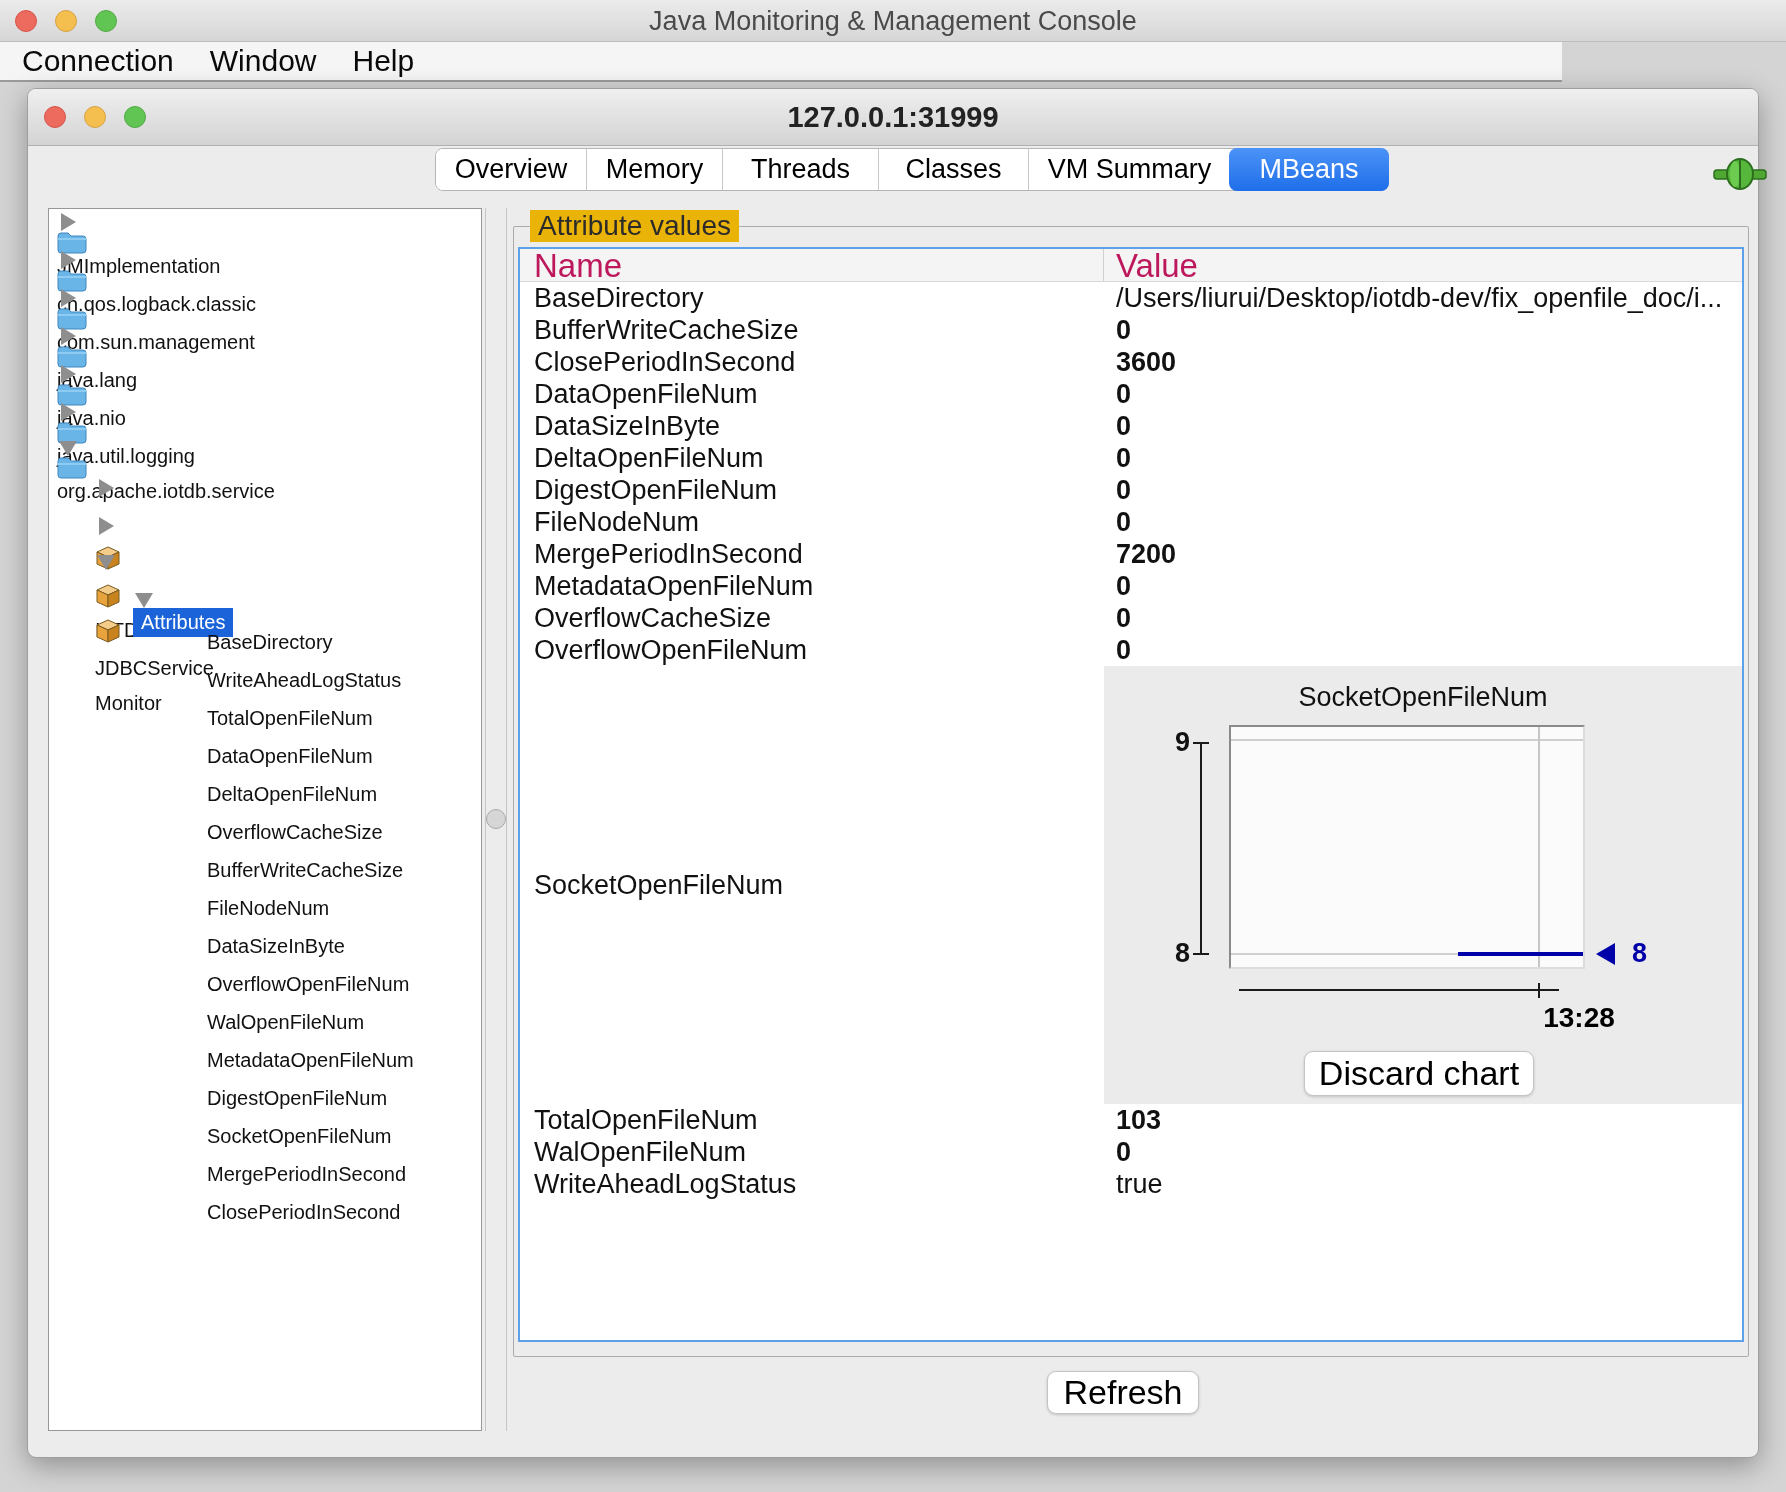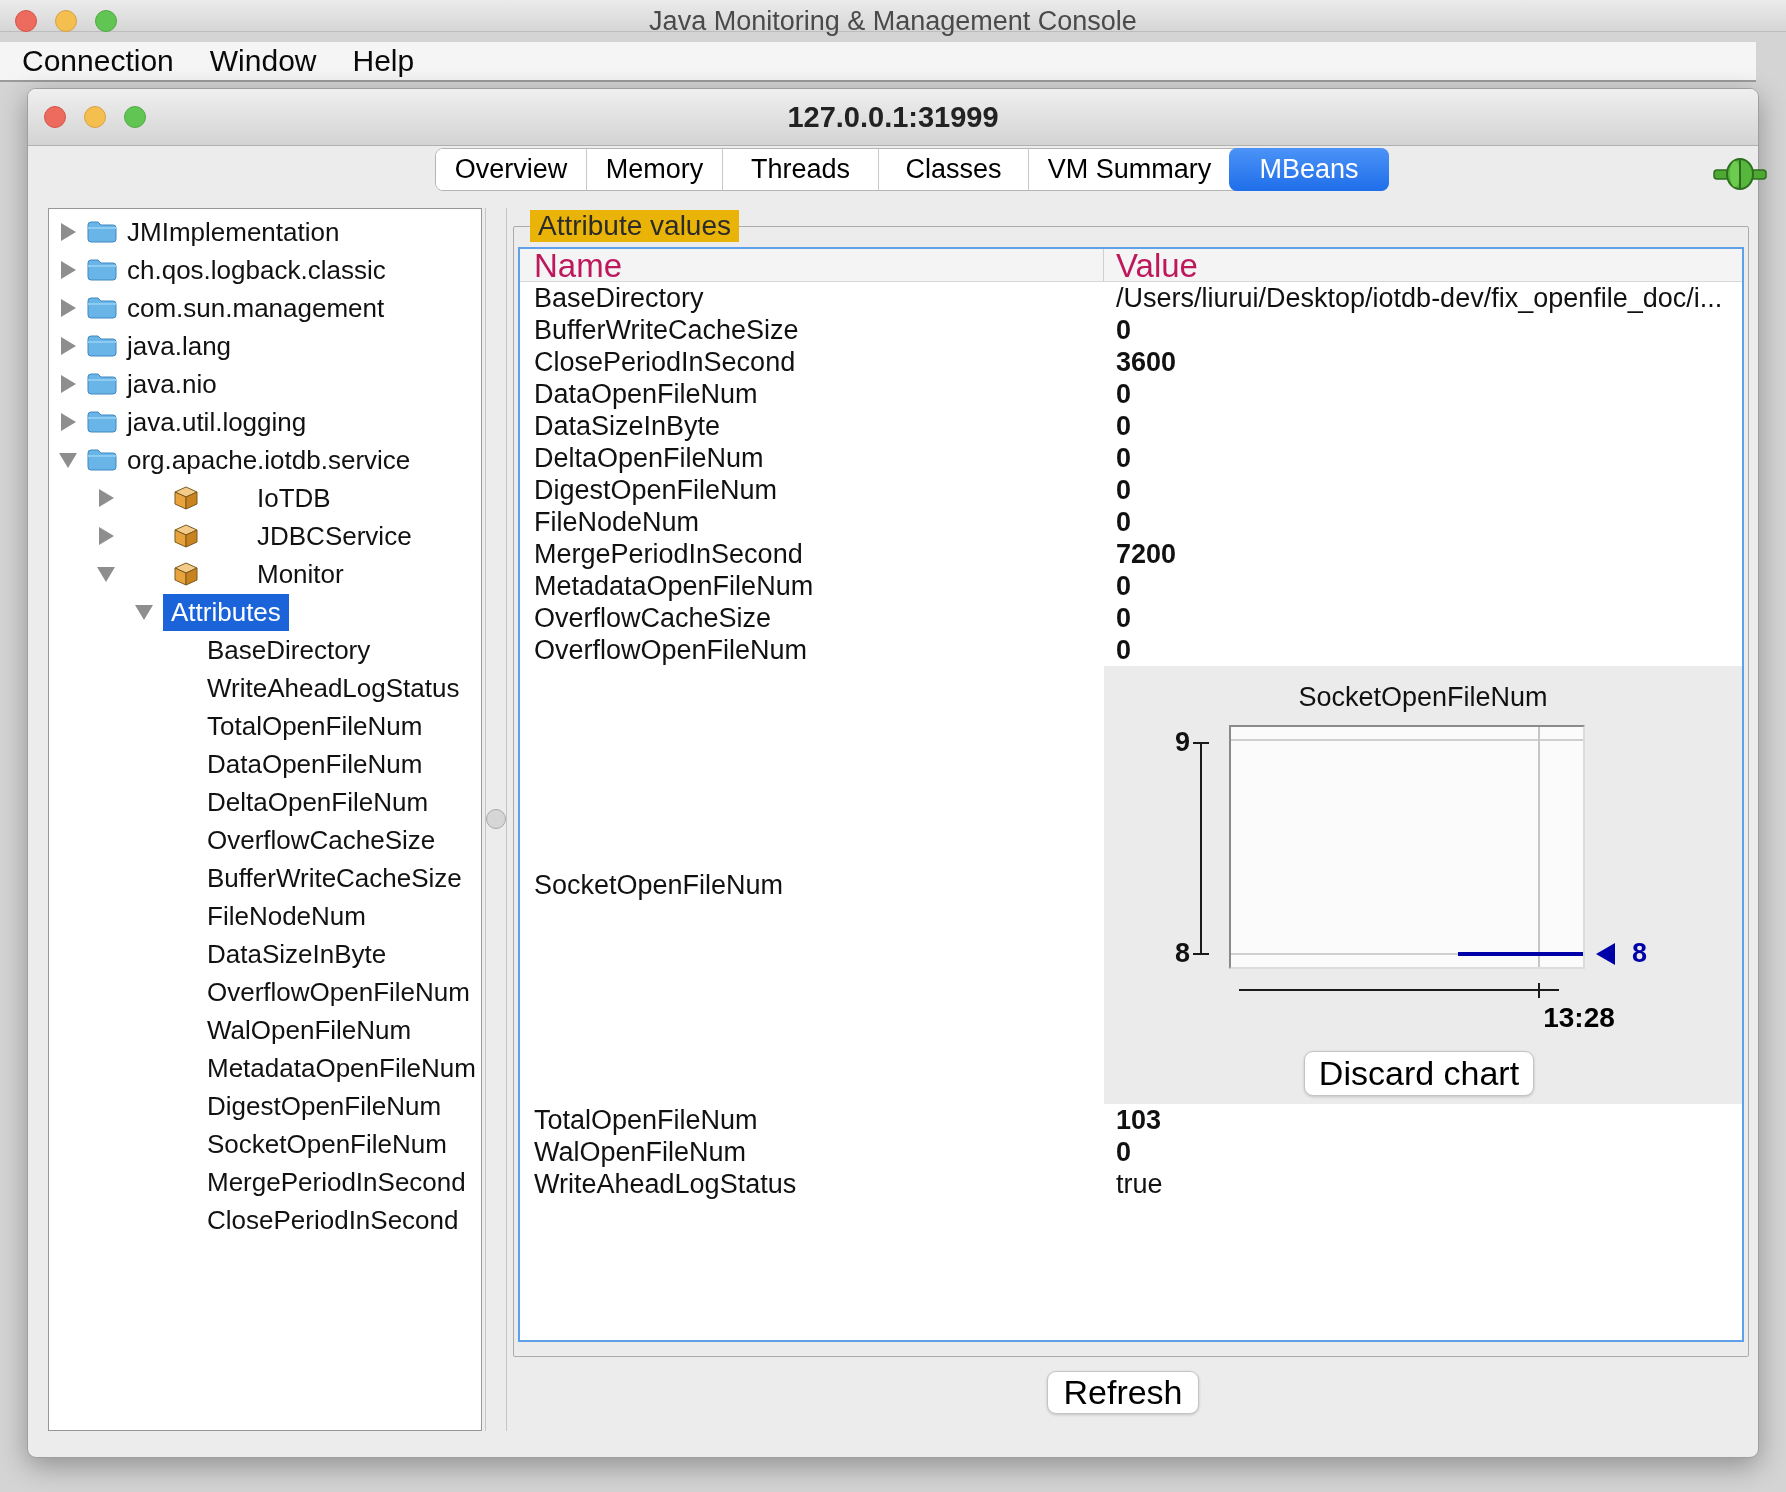--- a/index.html
+++ b/index.html
@@ -4,36 +4,36 @@
 <style>
   * { margin:0; padding:0; box-sizing:border-box; }
   html,body { background:#b8b8b8; }
   #root {
     position:relative; width:1786px; height:1492px;
     background:#d4d4d4; overflow:hidden;
     font-family:"Liberation Sans", sans-serif; color:#111;
   }
   
   .outer-titlebar {
-    position:absolute; left:0; top:0; width:1786px; height:32px;
+    position:absolute; left:0; top:0; width:1786px; height:42px;
     background:linear-gradient(#ebebeb,#d6d6d6);
     border-bottom:1px solid #bdbdbd;
   }
   .outer-title {
     position:absolute; left:0; top:0; width:100%; height:42px;
     line-height:42px; text-align:center; font-size:27px; color:#4a4a4a; font-weight:500;
   }
   .lights { position:absolute; display:flex; gap:18px; }
   .outer-titlebar .lights { left:15px; top:10px; }
   .light { width:22px; height:22px; border-radius:50%; }
   .light.red    { background:#ed6a5e; border:1px solid #d5544a; }
   .light.yellow { background:#f5bf4f; border:1px solid #d6a243; }
   .light.green  { background:#61c554; border:1px solid #52a944; }
   .menubar {
-    position:absolute; left:0; top:42px; width:1756px; height:40px;
+    position:absolute; left:0; top:42px; width:1562px; height:40px;
     background:#f5f5f5; border-bottom:2px solid #9b9b9b;
     display:flex; align-items:center; padding-left:22px;
   }
   .menu-item { font-size:30px; color:#0a0a0a; margin-right:36px; line-height:40px; }
   
   .inner-window {
     position:absolute; left:27px; top:88px; width:1732px; height:1370px;
     background:#ececec; border:1px solid #9f9f9f; border-radius:9px;
     box-shadow:0 8px 28px rgba(0,0,0,0.32);
   }
@@ -62,21 +62,21 @@
     border-radius:8px; border-left:none; margin:-1px; height:43px; line-height:43px;
   }
   .w-overview{width:150px}.w-memory{width:136px}.w-threads{width:156px}
   .w-classes{width:150px}.w-vmsummary{width:202px}.w-mbeans{width:160px}
   .plug { position:absolute; left:1685px; top:64px; }
   
   .tree-panel {
     position:absolute; left:20px; top:119px; width:434px; height:1223px;
     background:#fff; border:1px solid #979797; overflow:hidden;
   }
-  .tree-row { height:38px; display:flex; align-items:center; font-size:26px; }
+  .tree-row { height:38px; display:flex; align-items:flex-start; font-size:20px;flex-direction:column; }
   .tree-row:first-child { margin-top:4px; }
   .ind0 { padding-left:8px; } .ind1 { padding-left:46px;gap:48px; }
   .ind2 { padding-left:84px; } .ind3 { padding-left:158px; }
   .arrow-box { width:22px; display:flex; justify-content:center; margin-right:8px; flex:none; }
   .tri-right { width:0;height:0;border-left:15px solid #8e8e8e;border-top:9px solid transparent;border-bottom:9px solid transparent; }
   .tri-down  { width:0;height:0;border-top:15px solid #8e8e8e;border-left:9px solid transparent;border-right:9px solid transparent; }
   .tree-icon { margin-right:10px; flex:none; display:flex; }
   .tree-label { white-space:nowrap; }
   .tree-label.selected { background:#1a63d9; color:#fff; padding:3px 8px; }
   

